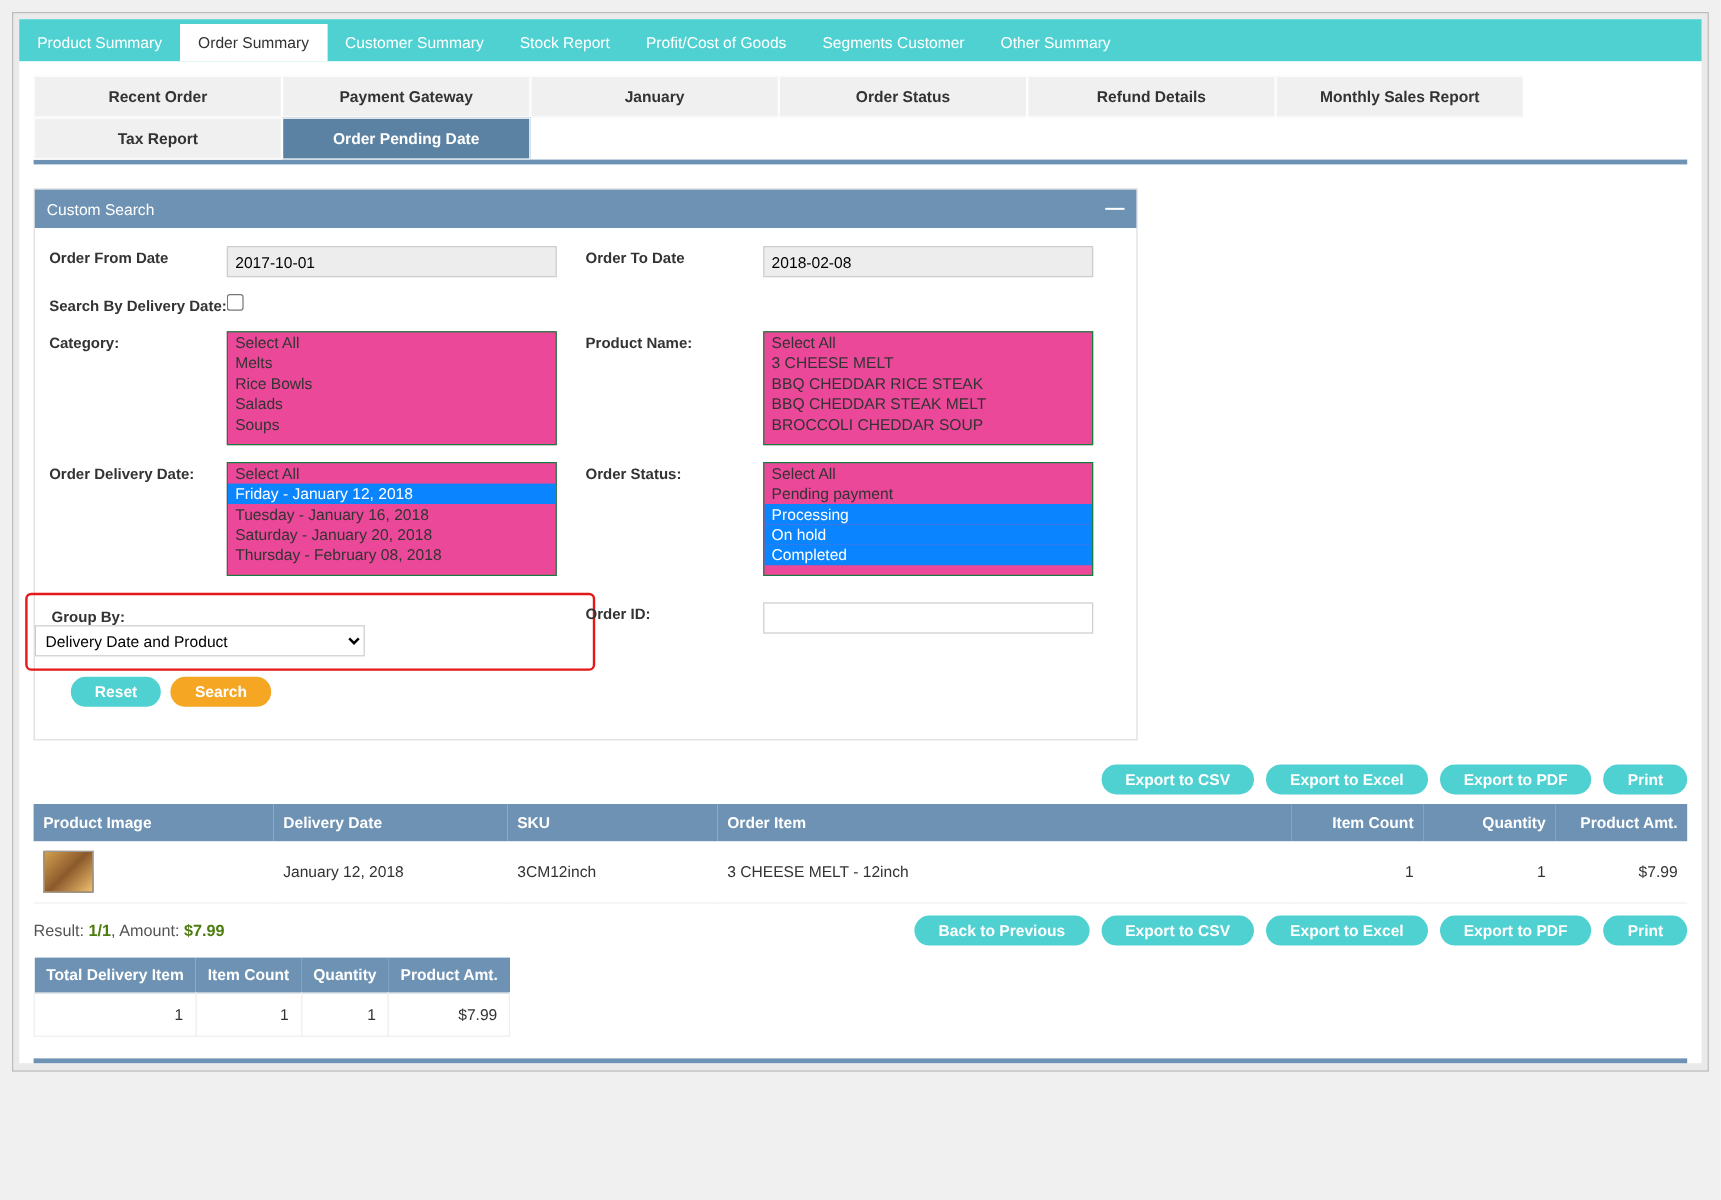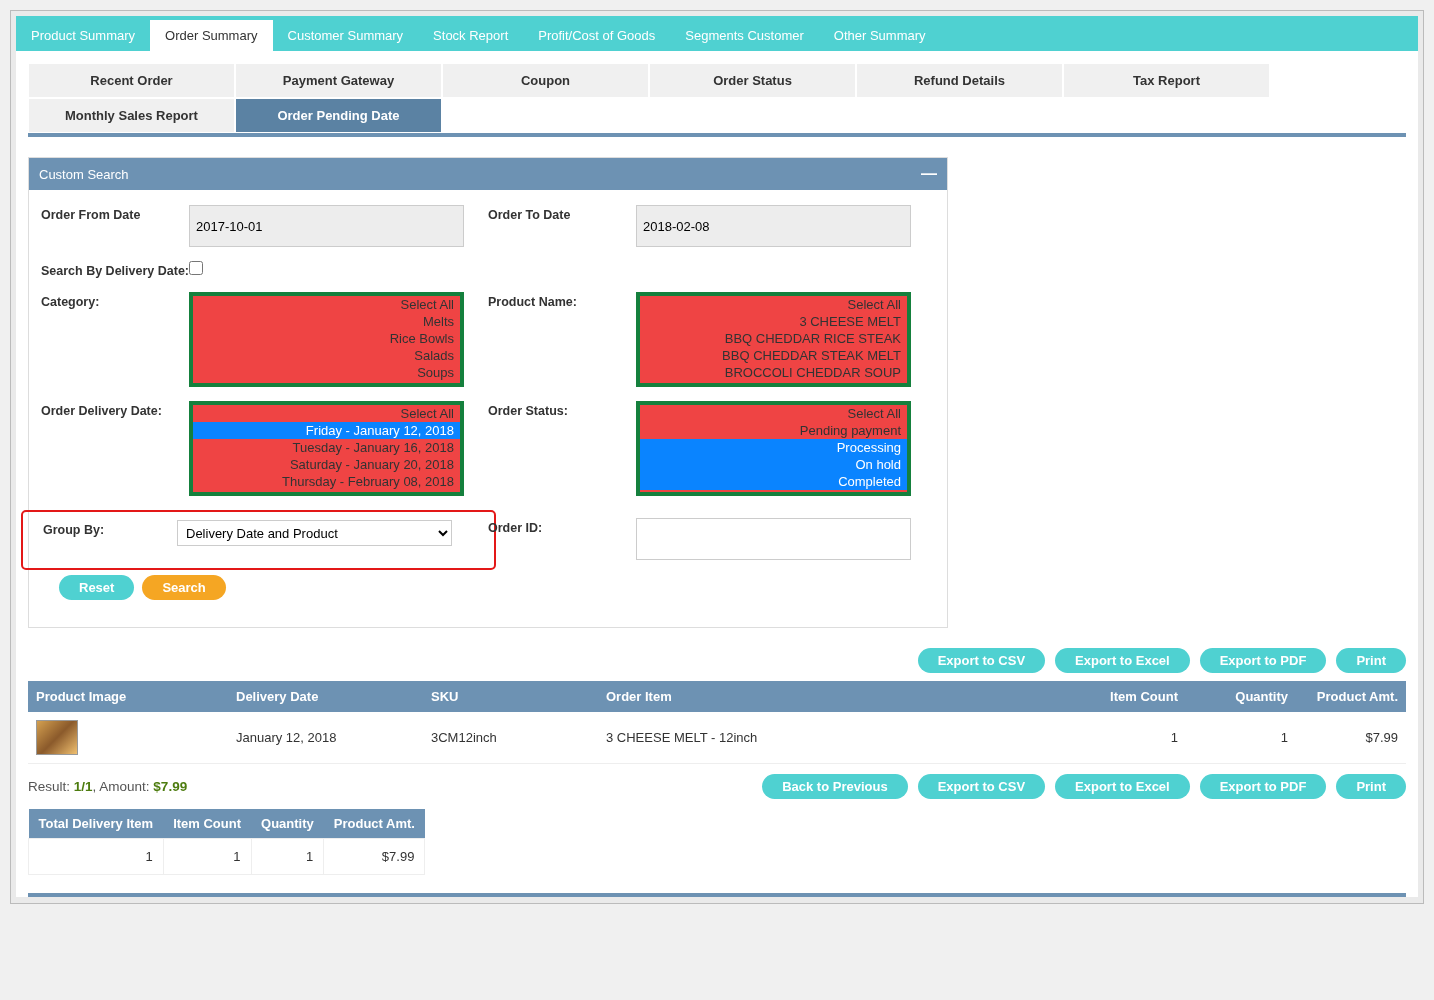--- a/index.html
+++ b/index.html
@@ -17,24 +17,24 @@
 .sub-tab.r2 { width: 207px; }
 .divider-bar { height: 4px; background: #6d92b3; margin-top: 0; }
 .search-panel { margin: 20px 0 10px 0; border: 1px solid #ddd; max-width: 920px; }
 .search-header { background: #6d92b3; color: #fff; padding: 7px 10px; display: flex; justify-content: space-between; align-items: center; font-size: 13px; }
 .minus-icon { color:#fff; font-weight:bold; font-size:16px; }
 .search-body { padding: 15px 12px; }
 .form-row { display: flex; margin-bottom: 14px; }
 .form-col { display:flex; width:50%; }
 .form-label { width: 148px; font-weight: 600; color: #333; font-size: 12.5px; padding-top:3px; }
 .form-input-wrap { flex: 1; max-width: 275px; }
-.text-input { width: 100%; padding: 20px 6px; border: 1px solid #ccc; background: #ededed; font-size: 13px; height:26px; }
+.text-input { width: 100%; padding: 4px 6px; border: 1px solid #ccc; background: #ededed; font-size: 13px; height:26px; }
 .text-input.white { background: #fff; }
 .checkbox-input { width:14px; height:14px; }
-.listbox { width: 100%; border: 4px solid #15803d; background: #ef4444; font-size: 13px; height: 95px; overflow-y: scroll; text-align: right; }
+.listbox { width: 100%; border: 1px solid #15803d; background: #ec4899; font-size: 13px; height: 95px; overflow-y: scroll; }
 .list-option { padding: 1px 6px; cursor: pointer; }
 .list-option.selected { background: #0a84ff; color: #fff; }
 .select-input { width: 100%; padding: 3px 4px; border: 1px solid #ccc; background: #fff; font-size: 13px; height:26px; }
 .highlight-box { border: 2px solid #e31818; border-radius: 5px; padding: 8px 6px 10px 6px; margin: 0 -8px -10px -20px; width: 480px; }
 .btn-row { display:flex; gap:8px; padding: 15px 0 12px 18px; }
 .btn { border: none; border-radius: 14px; padding: 5px 20px; font-weight: 600; font-size: 13px; cursor: pointer; color:#fff; }
 .btn-teal { background: #4fd1d1; }
 .btn-orange { background: #f5a623; }
 .export-row { display:flex; justify-content:flex-end; gap:10px; padding: 10px 0 8px 0; }
 .results-table { width:100%; border-collapse: collapse; }
@@ -66,25 +66,25 @@
     <div class="top-tab">Stock Report</div>
     <div class="top-tab">Profit/Cost of Goods</div>
     <div class="top-tab">Segments Customer</div>
     <div class="top-tab">Other Summary</div>
   </div>
 
   <div class="content-area">
     <div class="sub-tabs">
       <div class="sub-tab r1">Recent Order</div>
       <div class="sub-tab r1">Payment Gateway</div>
-      <div class="sub-tab r1">Coupon</div>
+      <div class="sub-tab r1">January</div>
       <div class="sub-tab r1">Order Status</div>
       <div class="sub-tab r1">Refund Details</div>
+      <div class="sub-tab r2">Monthly Sales Report</div>
       <div class="sub-tab r1">Tax Report</div>
-      <div class="sub-tab r2">Monthly Sales Report</div>
       <div class="sub-tab r2 active">Order Pending Date</div>
     </div>
     <div class="divider-bar"></div>
 
     <div class="search-panel">
       <div class="search-header">
         <span>Custom Search</span>
         <span class="minus-icon">—</span>
       </div>
       <div class="search-body">
@@ -157,21 +157,21 @@
                     <div class="list-option selected">On hold</div>
                     <div class="list-option selected">Completed</div>
                   </div>
             </div>
           </div>
         </div>
 
         <div class="form-row" style="margin-bottom:0;">
           <div class="form-col">
             <div class="highlight-box">
-              <div style="display:flex;">
+              <div style="display:flex;flex-direction:column;">
                 <div class="form-label" style="padding-left:14px;">Group By:</div>
                 <div class="form-input-wrap">
                   <select class="select-input">
                     <option>Delivery Date and Product</option>
                   </select>
                 </div>
               </div>
             </div>
           </div>
           <div class="form-col" style="padding-top:8px;">

